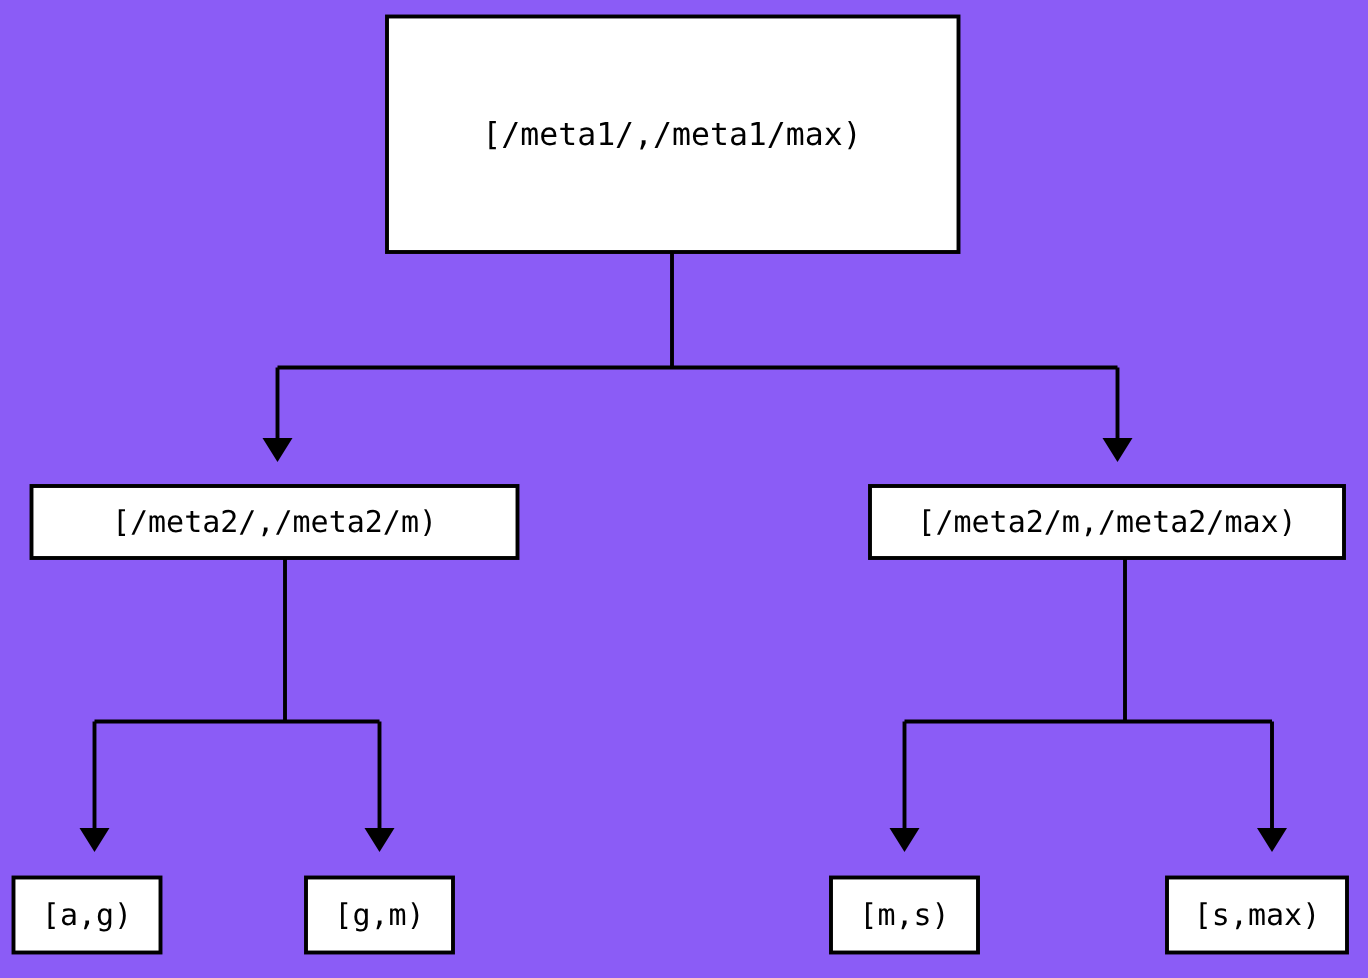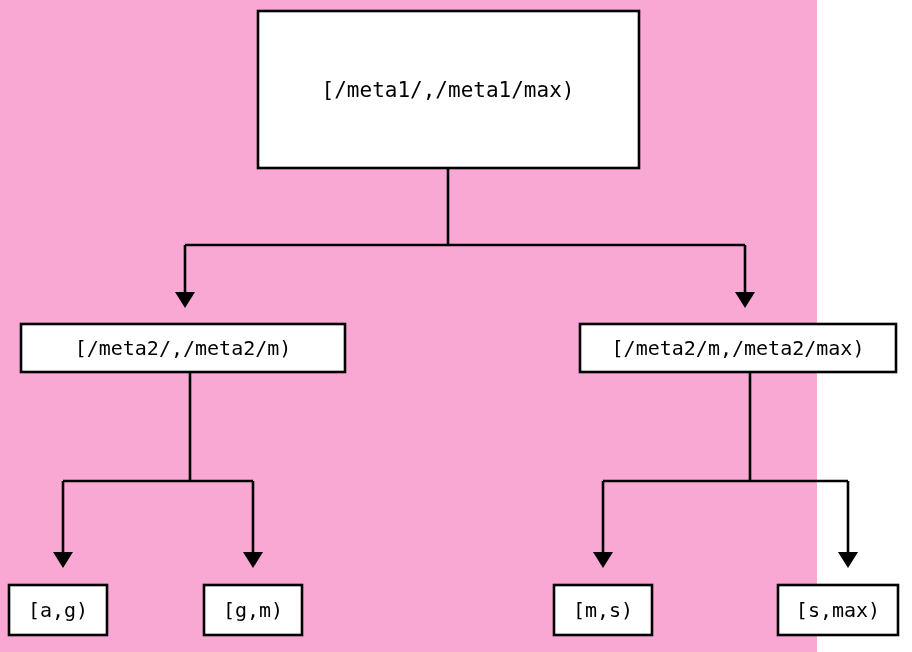--- a/index.html
+++ b/index.html
@@ -9,23 +9,23 @@
     background: #ffffff;
   }
   body {
     width: 912px;
     height: 652px;
     overflow: hidden;
     font-family: "DejaVu Sans Mono", "Liberation Mono", monospace;
   }
   #diagram-root {
     position: relative;
-    width: 817px;
+    width: 912px;
     height: 652px;
-    background: #f9a8d4;
+    background: #8b5cf6;
   }
   svg.tree-canvas {
     display: block;
     width: 912px;
     height: 652px;
   }
   .node-box {
     fill: #ffffff;
     stroke: #000000;
     stroke-width: 2.6;

